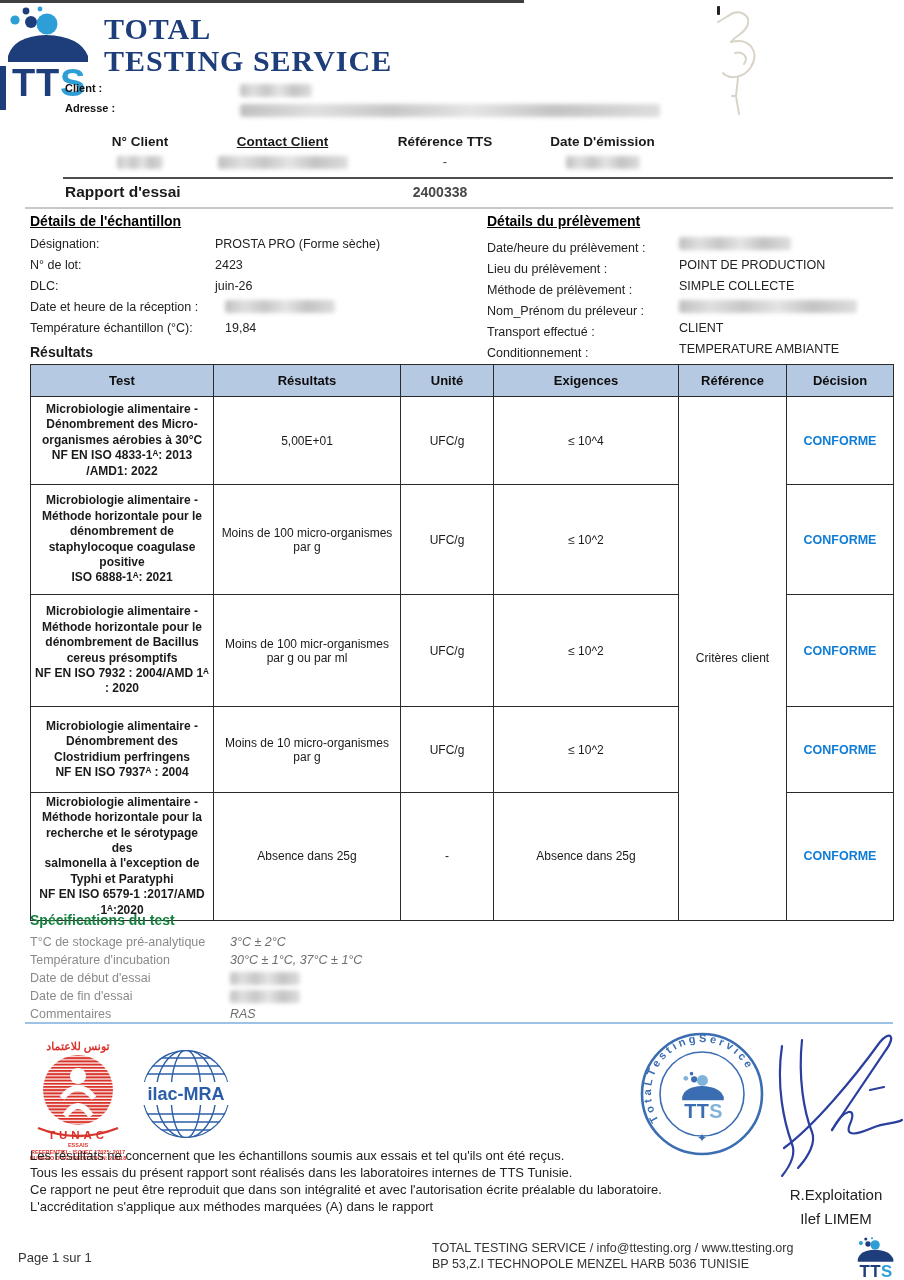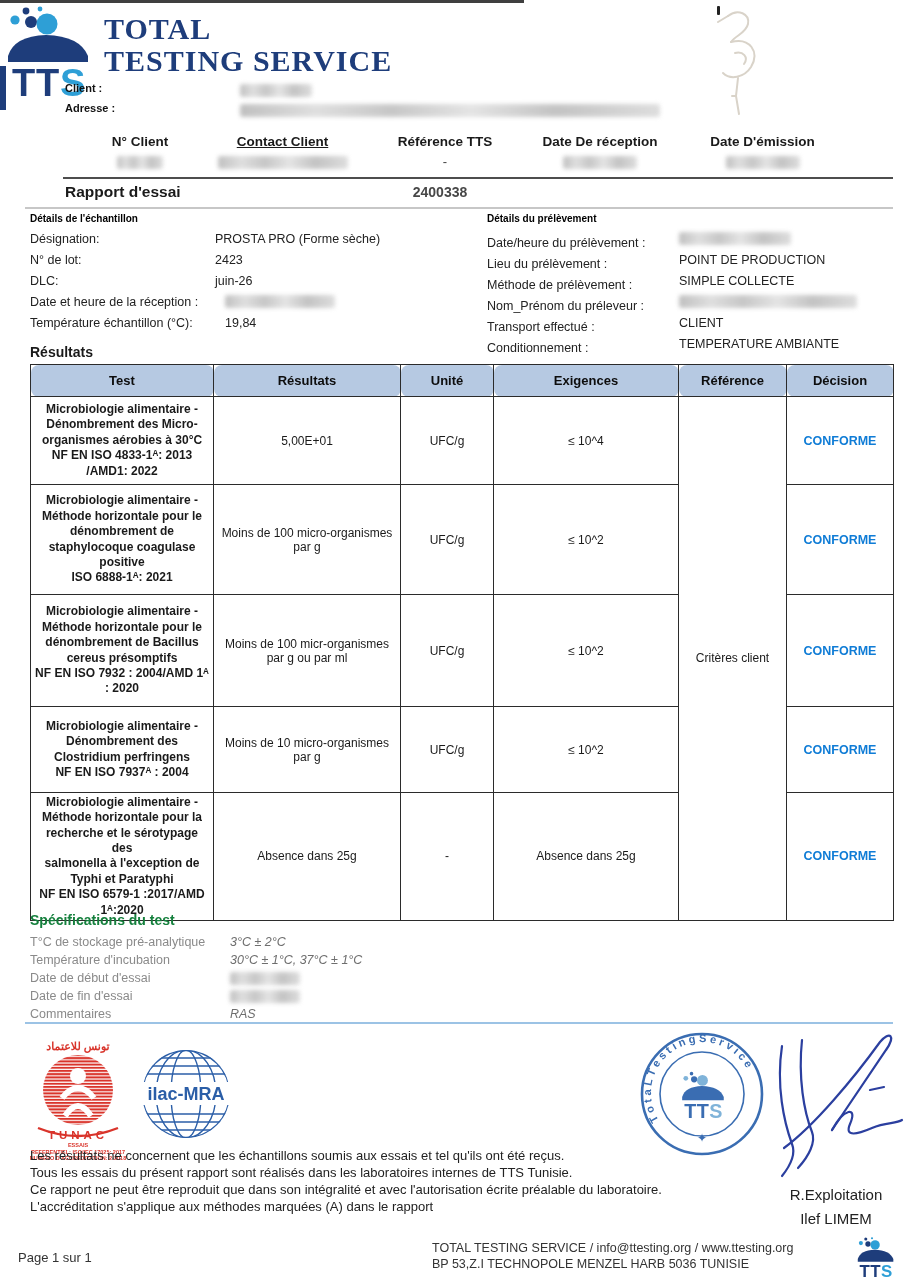--- a/index.html
+++ b/index.html
@@ -32,34 +32,34 @@
   .info-col .hdr { font-weight:bold; font-size:13.5px; height:20px; }
   .info-col .val { height:18px; font-size:13px; color:#444; }
   .u { text-decoration:underline; }
   .dark-rule { left:63px; top:177px; width:830px; height:2px; background:#4d4d4d; }
   .report-title { left:65px; top:183px; font-weight:bold; font-size:15.5px; }
   .report-num { left:395px; top:184px; width:90px; text-align:center; font-weight:bold; font-size:14px; color:#474747; }
   .light-rule { left:25px; top:207px; width:868px; height:2px; background:#c7c7c7; }
 
   
   .details { font-size:12.5px; }
-  .details .sec-title { font-weight:bold; font-size:10px; margin-bottom:4px; color:#000; }
+  .details .sec-title { font-weight:bold; font-size:14px; margin-bottom:4px; color:#000;text-decoration:underline; }
   .details .row { display:flex; height:21px; align-items:center; }
   .details .row .dl { flex:0 0 auto; color:#222; }
   .details .row .dv { color:#222; }
   .d-left { left:30px; top:213px; width:450px; }
   .d-left .dl { width:185px; }
   .d-right { left:487px; top:213px; width:412px; }
   .d-right .dl { width:192px;margin-top:9px; }
   .results-title { left:30px; top:344px; font-weight:bold; font-size:14px; }
 
   
   .results-table { left:30px; top:364px; width:863px; border-collapse:collapse; table-layout:fixed; }
   .results-table th, .results-table td { border:1px solid #2b2b2b; padding:2px 3px; text-align:center; vertical-align:middle; }
-  .results-table th { background:#b6c9e2; font-size:13px; font-weight:bold; height:32px; color:#0d0d0d;border-radius:8px; }
+  .results-table th { background:#b6c9e2; font-size:13px; font-weight:bold; height:32px; color:#0d0d0d; }
   .results-table td { font-size:12px; }
   td.test-cell { font-weight:bold; white-space:pre-line; line-height:1.28; }
   td.res-cell, td.exi-cell { white-space:pre-line; }
   td.dec-cell { font-weight:bold; color:#0f7cd6; font-size:12.5px;margin-left:12px; }
   td.ref-cell { font-size:12px; }
 
   
   .specs { left:30px; top:912px; width:520px; font-size:12.5px; }
   .specs .sec-title { font-weight:bold; font-size:14px; color:#15803d; height:21px; }
   .specs .row { display:flex; height:18px; align-items:center; }
@@ -124,24 +124,20 @@
       <div class="hdr">N° Client</div>
       <div class="val"><span class="redacted" style="width:46px"></span></div>
     </div>
     <div class="info-col" style="width:175px">
       <div class="hdr u">Contact Client</div>
       <div class="val"><span class="redacted" style="width:130px"></span></div>
     </div>
     <div class="info-col" style="width:150px">
       <div class="hdr">Référence TTS</div>
       <div class="val">-</div>
-    </div>
-    <div class="info-col" style="width:160px">
-      <div class="hdr">Date De réception</div>
-      <div class="val"><span class="redacted" style="width:74px"></span></div>
     </div>
     <div class="info-col" style="width:165px">
       <div class="hdr">Date D'émission</div>
       <div class="val"><span class="redacted" style="width:74px"></span></div>
     </div>
   </div>
 
   <div class="abs dark-rule"></div>
   <div class="abs report-title">Rapport d'essai</div>
   <div class="abs report-num">2400338</div>

